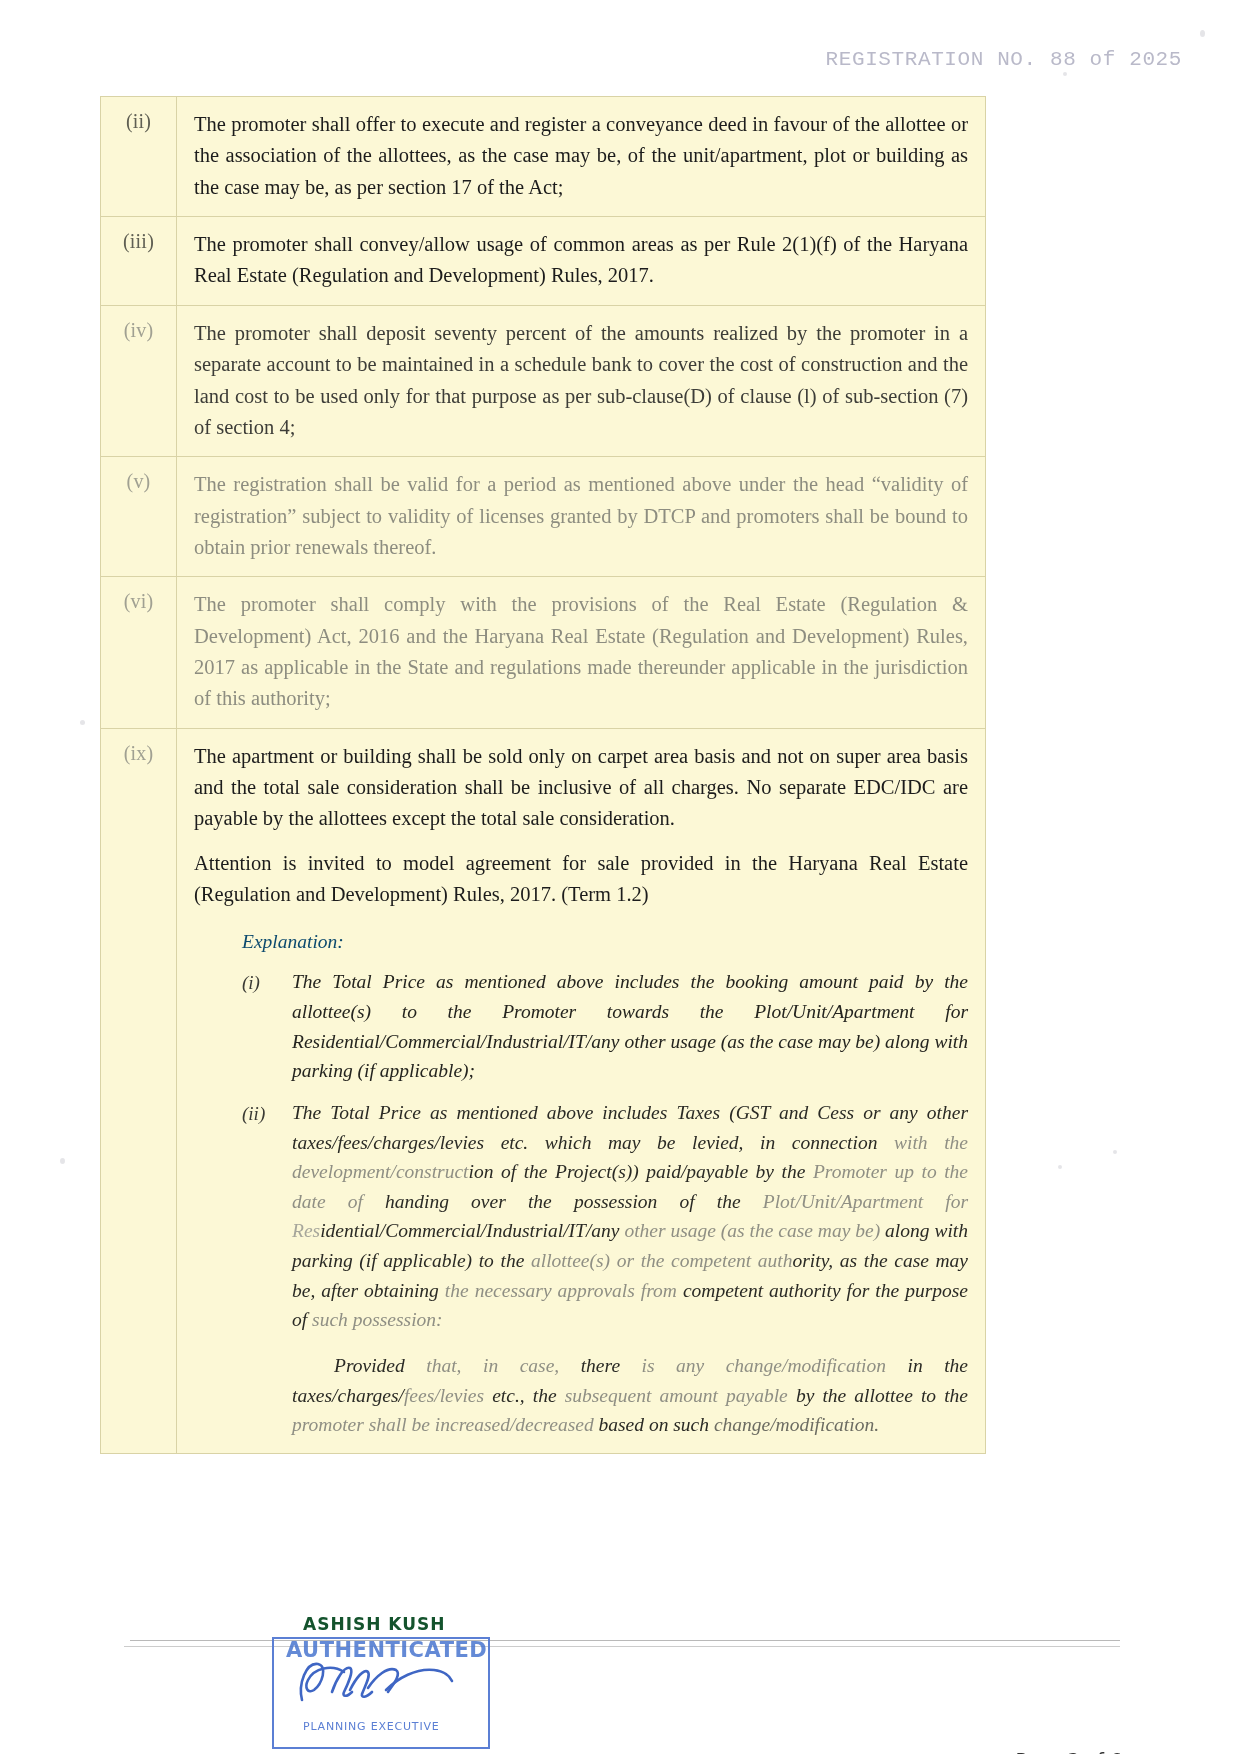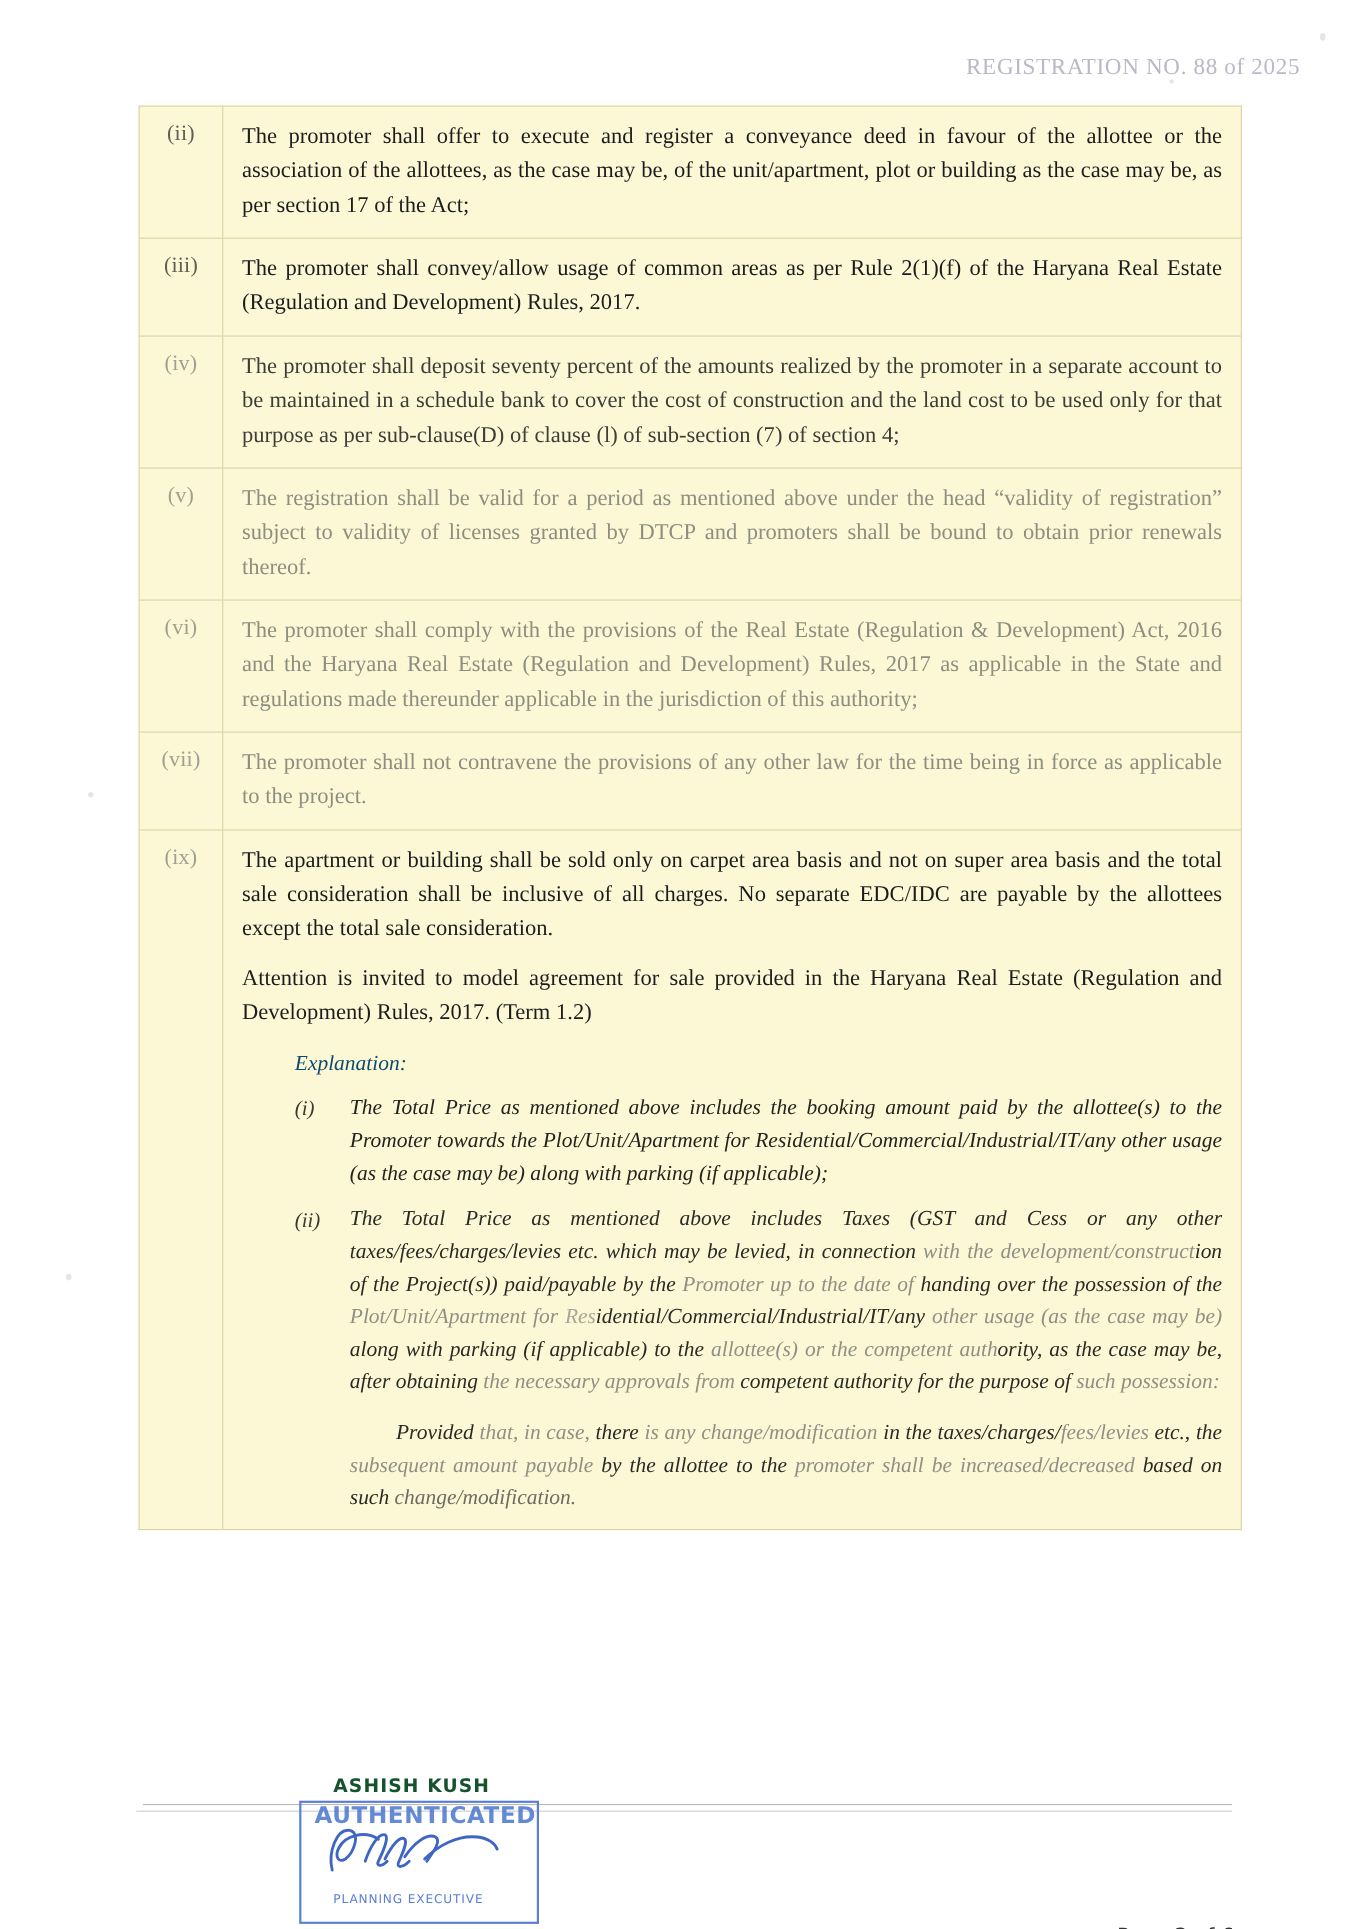--- a/index.html
+++ b/index.html
@@ -13,33 +13,33 @@
     overflow: hidden;
   }
 
   
   .scan-noise { position: absolute; border-radius: 50%; background: #cfcfd6; opacity: .55; }
 
   
   .doc-header {
     position: absolute;
     top: 48px; right: 58px;
-    font-family: Liberation Serif, serif;
+    font-family: Liberation Mono, monospace;
     font-size: 21px;
     letter-spacing: .6px;
     color: #b9b9c9;
     white-space: nowrap;
   }
 
   
   .terms-table {
     position: absolute;
-    left: 126px;
+    left: 100px;
     top: 96px;
-    width: 1003px;
+    width: 886px;
     border-collapse: collapse;
     background: #fbf7d4;
     table-layout: fixed;
   }
   .terms-table td {
     border: 1px solid #d9d3a6;
     vertical-align: top;
     background: #fcf8d6;
     padding: 0;
   }
@@ -244,28 +244,20 @@
 
     <tr>
       <td class="col-num">
         <div class="cell-num num-faded">(vi)</div>
       </td>
       <td>
         <div class="cell-body fade-3">The promoter shall comply with the provisions of the Real Estate (Regulation &amp; Development) Act, 2016 and the Haryana Real Estate (Regulation and Development) Rules, 2017 as applicable in the State and regulations made thereunder applicable in the jurisdiction of this authority;</div>
       </td>
     </tr>
 
-    <tr>
-      <td class="col-num">
-        <div class="cell-num num-faded">(vii)</div>
-      </td>
-      <td>
-        <div class="cell-body fade-3">The promoter shall not contravene the provisions of any other law for the time being in force as applicable to the project.</div>
-      </td>
-    </tr>
 
 
     <tr>
       <td class="col-num">
         <div class="cell-num num-faded">(ix)</div>
       </td>
       <td>
         <div class="cell-body">
           <p>The apartment or building shall be sold only on carpet area basis and not on super area basis and the total sale consideration shall be inclusive of all charges. No separate EDC/IDC are payable by the allottees except the total sale consideration.</p>
           <p>Attention is invited to model agreement for sale provided in the Haryana Real Estate (Regulation and Development) Rules, 2017. (Term 1.2)</p>

